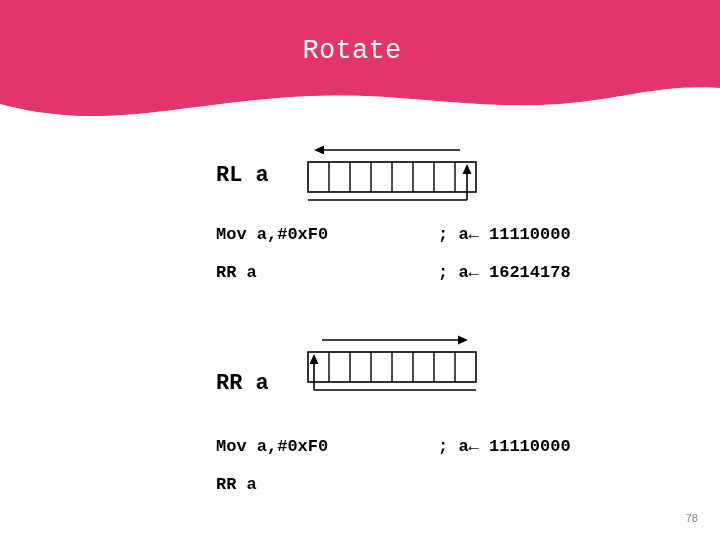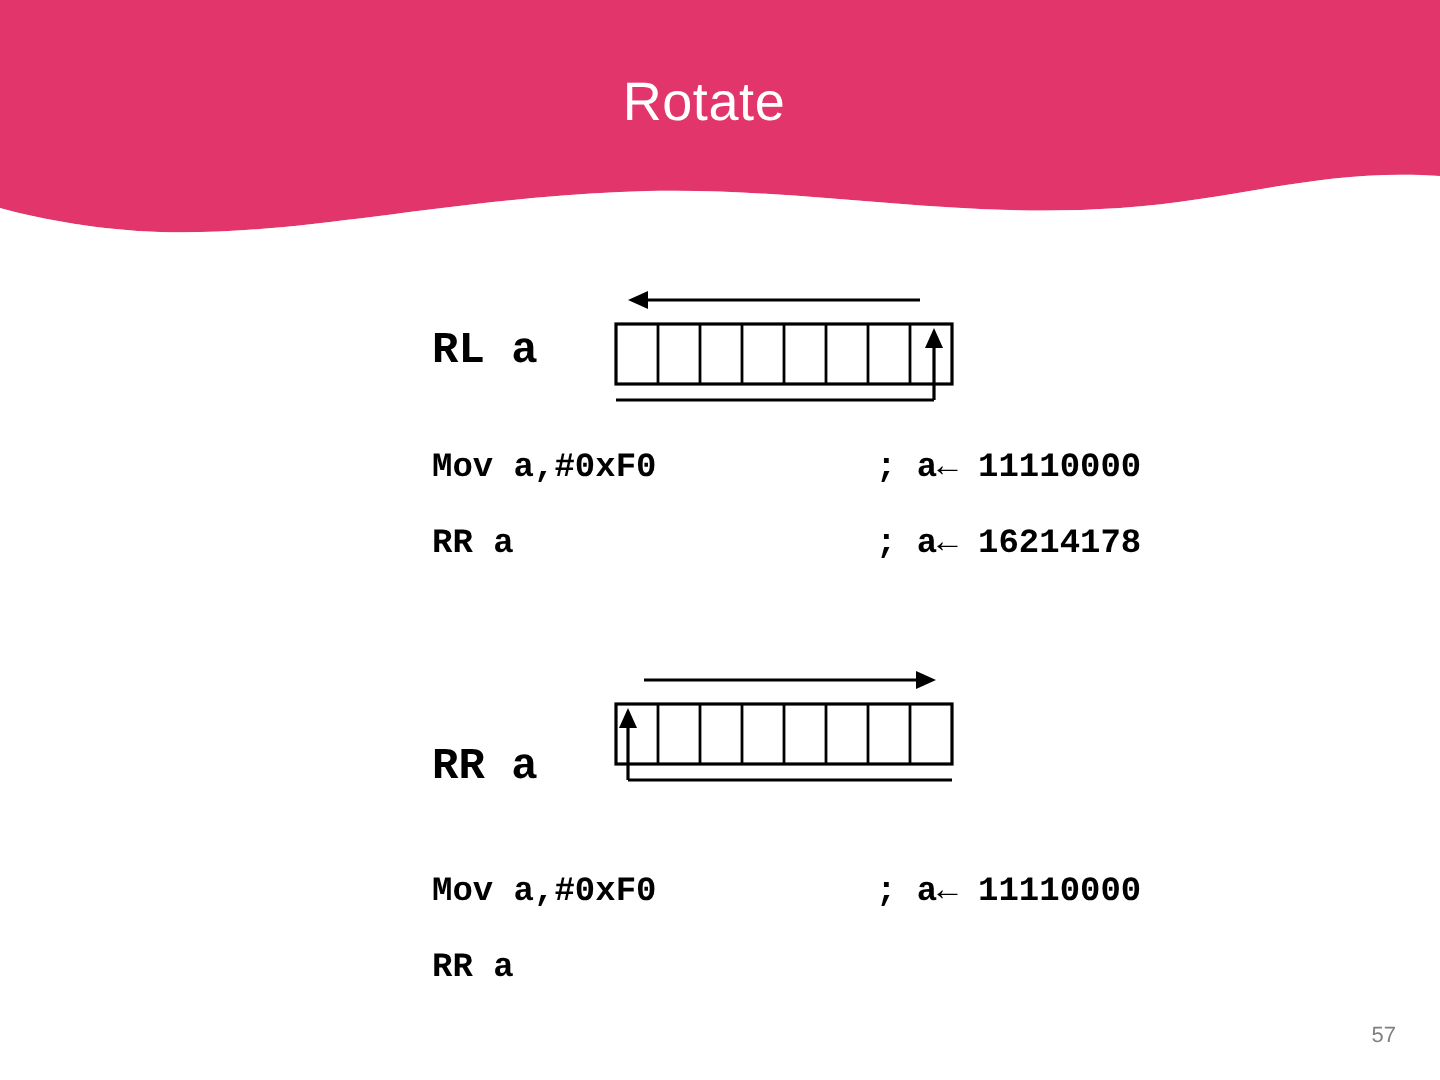--- a/index.html
+++ b/index.html
@@ -37,21 +37,21 @@
   }
 
   .slide-title {
     position: absolute;
     left: 0;
     top: 36px;
     width: 704px;
     text-align: center;
     font-size: 27px;
     color: #ffffff;
-    font-family: Liberation Sans, sans-serif;
+    font-family: Liberation Mono, monospace;
     letter-spacing: 0.3px;
   }
 
   
   .bullet-line {
     position: absolute;
     left: 196px;
     top: 96px;
     width: 520px;
     font-size: 19px;
@@ -177,14 +177,14 @@
       <line x1="14" y1="60" x2="176" y2="60" stroke="#000000" stroke-width="1.6"></line>
       <line x1="14" y1="60" x2="14" y2="32" stroke="#000000" stroke-width="1.6"></line>
       <polygon points="14,24 9.5,34 18.5,34" fill="#000000"></polygon>
     </svg>
   </div>
 
   <div class="code row-b1-left">Mov a,#0xF0</div>
   <div class="code row-b1-right">; a← 11110000</div>
   <div class="code row-b2-left">RR a</div>
 
-  <div class="page-number">57</div>
+  <div class="page-number">78</div>
 </div>
 
 </body></html>

